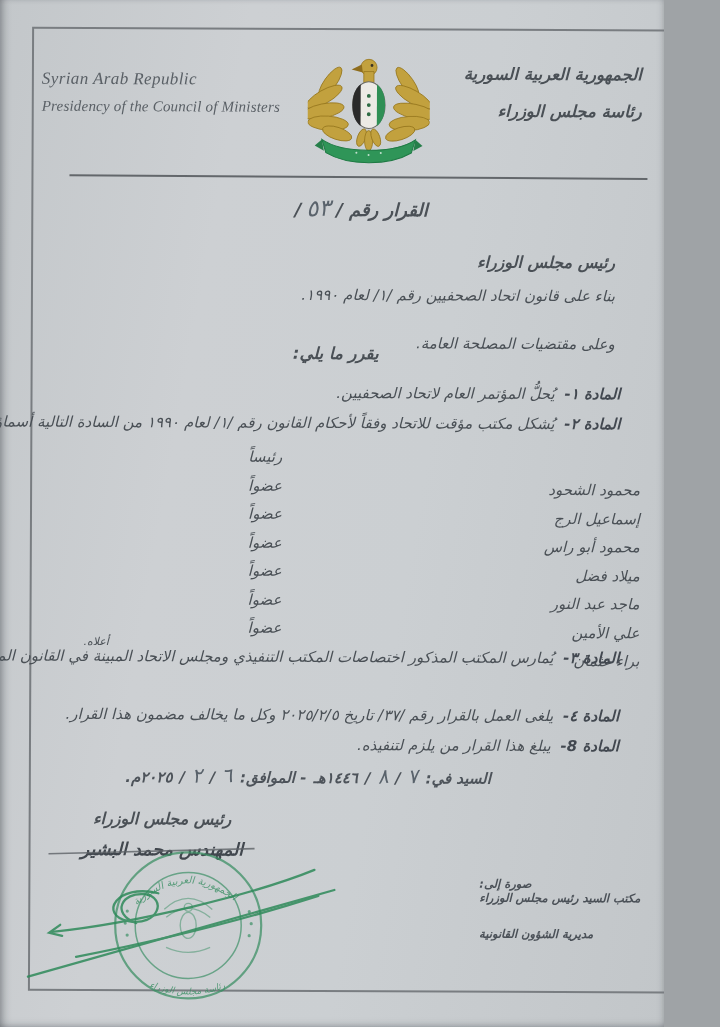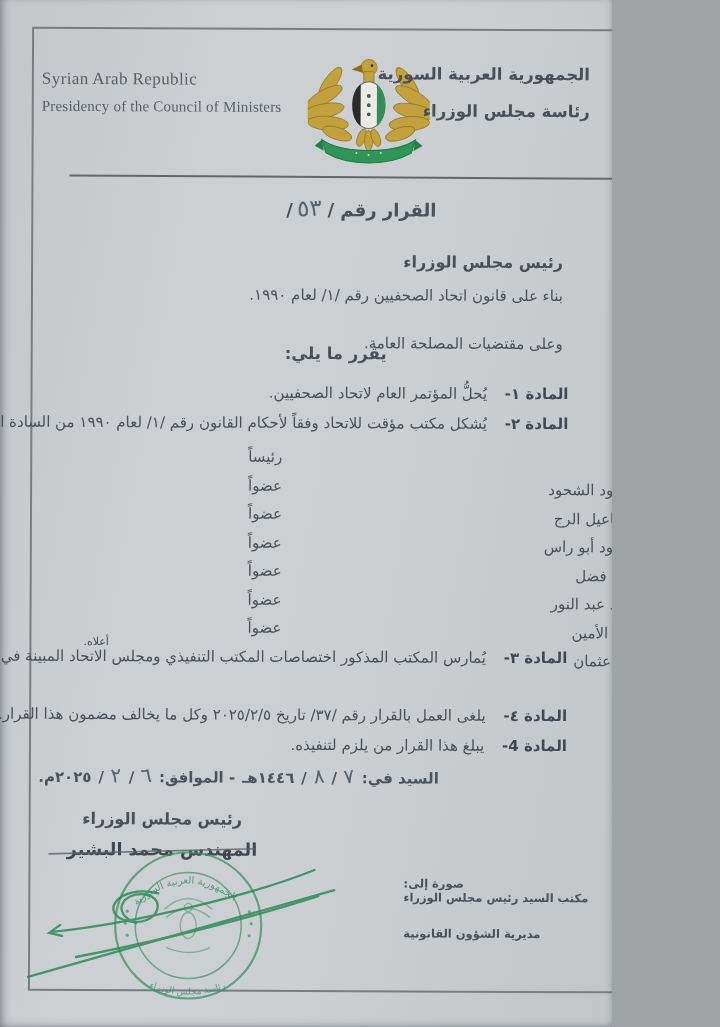--- a/index.html
+++ b/index.html
@@ -1,21 +1,21 @@
 <!DOCTYPE html>
 <html lang="ar"><head>
 <meta charset="utf-8">
 <style>
   html,body{margin:0;padding:0;background:#9fa3a6;}
   .page{
-    position:relative;width:612px;height:1027px;overflow:hidden;
+    position:relative;width:664px;height:1027px;overflow:hidden;
     background:linear-gradient(100deg,#c3c7ca 0%,#cdd0d3 30%,#cbcfd2 60%,#c2c6c9 100%);
     box-shadow:inset 7px 0 9px -5px rgba(55,60,66,.5), inset -4px 0 7px -4px rgba(55,60,66,.3),
                inset 0 -6px 9px -6px rgba(55,60,66,.35);
-    font-family:"DejaVu Sans",sans-serif;color:#4a5056;
+    font-family:"DejaVu Sans",sans-serif;color:#4a5056;font-style:italic;
   }
   .sheet{position:absolute;inset:0;transform:rotate(0.25deg);}
   .frame{position:absolute;left:30px;top:28px;width:674px;height:960px;border:2px solid #797d81;}
   
   .hdr-en{position:absolute;left:40px;top:70px;color:#5a6066;font-family:"Liberation Serif","DejaVu Serif",serif;}
   .hdr-en .l1{font-size:17px;letter-spacing:.4px;}
   .hdr-en .l2{font-size:15px;margin-top:9px;letter-spacing:.2px;}
   .emblem{position:absolute;left:306px;top:52px;}
   .hdr-ar{position:absolute;right:24px;top:64px;direction:rtl;text-align:right;font-weight:bold;color:#4a5056;font-size:16.5px;}
   .hdr-ar .l2{margin-top:18px;}
@@ -27,21 +27,21 @@
         transform:rotate(-4deg) translateY(-4px);display:inline-block;}
   
   .rtl{direction:rtl;}
   .issuer{position:absolute;right:50px;top:252px;font-weight:bold;font-size:16px;}
   .pre1{position:absolute;right:50px;top:286px;font-size:15px;}
   .pre2{position:absolute;right:50px;top:334px;font-size:15px;}
   .decides{position:absolute;left:0;top:344px;width:720px;text-align:center;transform:translateX(-25px);
            font-weight:bold;font-size:16.5px;direction:rtl;}
   
   .article{position:absolute;right:44px;font-size:15px;white-space:nowrap;direction:rtl;}
-  .article b{font-weight:bold;color:#424850;margin-left:13px;}
+  .article b{font-weight:bold;color:#424850;margin-left:5px;}
   .a1{top:384px;} .a2{top:414px;} .a3{top:648px;} .a4{top:706px;} .a5{top:736px;}
   .a3cont{position:absolute;left:84px;top:636px;font-size:11px;direction:rtl;}
   
   .member{position:absolute;left:0;width:720px;height:24px;direction:rtl;font-size:15px;}
   .member .name{position:absolute;right:80px;margin-top:32px;}
   .member .role{position:absolute;left:248px;text-align:center;}
   
   .dateline{position:absolute;right:172px;top:766px;display:flex;direction:rtl;align-items:center;gap:7px;
             font-size:15px;font-weight:bold;color:#4d535a;}
   .hand2{font-weight:400;font-size:20px;color:#59626b;transform:rotate(-6deg) translateY(-2px);display:inline-block;}
@@ -167,21 +167,21 @@
   <div class="article a3">
     <b>المادة ٣-</b>
     <span>يُمارس المكتب المذكور اختصاصات المكتب التنفيذي ومجلس الاتحاد المبينة في القانون المشار إليه</span>
   </div>
   <div class="a3cont">أعلاه.</div>
   <div class="article a4">
     <b>المادة ٤-</b>
     <span>يلغى العمل بالقرار رقم /٣٧/ تاريخ ٢٠٢٥/٢/٥ وكل ما يخالف مضمون هذا القرار.</span>
   </div>
   <div class="article a5">
-    <b>المادة 4-</b>
+    <b>المادة 8-</b>
     <span>يبلغ هذا القرار من يلزم لتنفيذه.</span>
   </div>
 
   <div class="dateline">
     <span>السيد في:</span>
     <span class="hand2">٧</span>
     <span>/</span>
     <span class="hand2">٨</span>
     <span>/</span>
     <span>١٤٤٦هـ</span>

